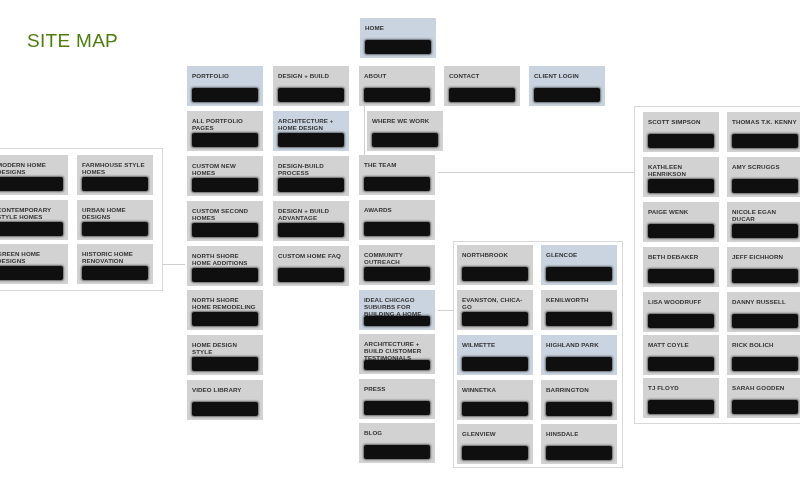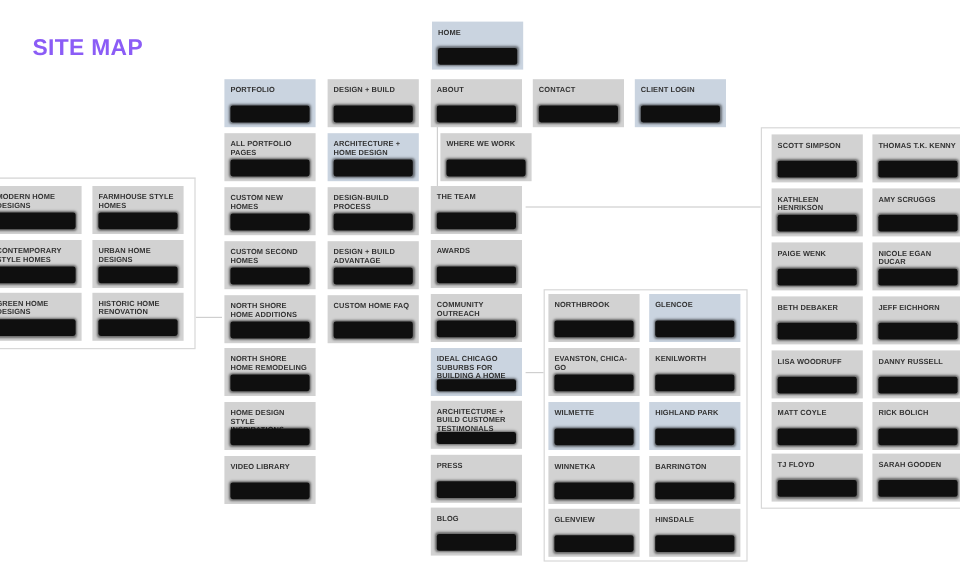--- a/index.html
+++ b/index.html
@@ -1,20 +1,20 @@
 <!DOCTYPE html>
 <html><head>
 <meta charset="utf-8">
 <style>
   * { box-sizing: border-box; margin: 0; padding: 0; }
   html, body { width: 800px; height: 480px; background: #ffffff; overflow: hidden; }
   body { position: relative; font-family: "Liberation Sans", "DejaVu Sans", sans-serif; }
   .title {
     position: absolute; left: 27px; top: 30px;
-    font-size: 19px; font-weight: bold; color: #8b5cf6; letter-spacing: 0.3px;
+    font-size: 19px; font-weight: normal; color: #4d7c0f; letter-spacing: 0.3px;
   }
   .node {
     position: absolute; width: 76px; height: 40px;
     background: #d2d2d2; padding: 6px 5px 0 5px;
   }
   .node.blue { background: #cad4e0; }
   .node .lbl {
     display: block; font-size: 6.2px; font-weight: bold; color: #333;
     line-height: 7px; text-transform: uppercase; letter-spacing: 0.1px;
   }

